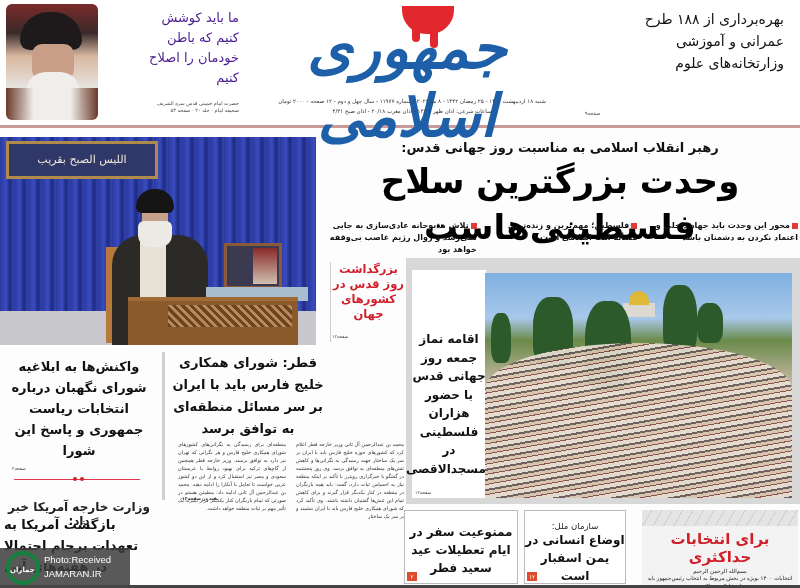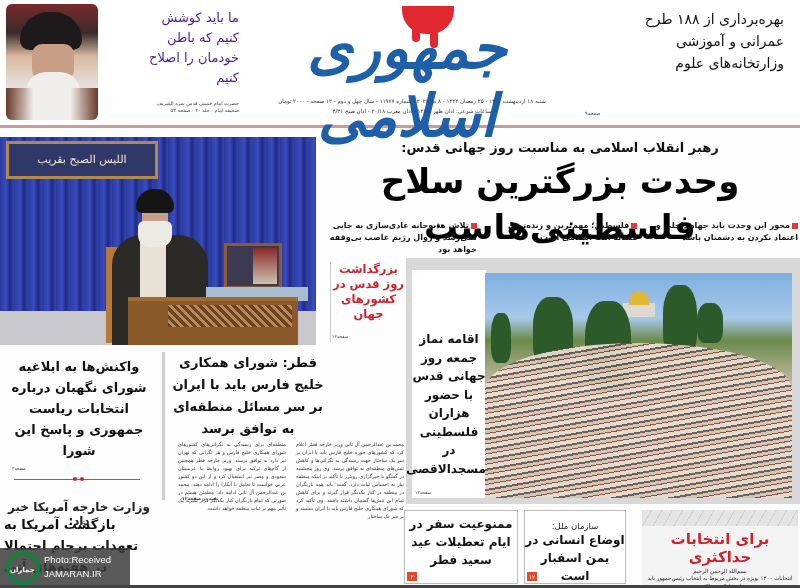--- a/index.html
+++ b/index.html
@@ -197,21 +197,21 @@
 
   <div class="qatar-bar"></div>
   <div class="qatar-title">قطر: شورای همکاری خلیج فارس باید با ایران بر سر مسائل منطقه‌ای به توافق برسد</div>
   <div class="qatar-body">
     <div class="qatar-col">محمد بن عبدالرحمن آل ثانی وزیر خارجه قطر اعلام کرد که کشورهای حوزه خلیج فارس باید با ایران بر سر یک ساختار جهت رسیدگی به نگرانی‌ها و کاهش تنش‌های منطقه‌ای به توافق برسد. وی روز پنجشنبه در گفتگو با خبرگزاری رویترز با تأکید بر اینکه منطقه نیاز به احساس ثبات دارد، گفت: باید همه بازیگران در منطقه در کنار یکدیگر قرار گیرند و برای کاهش تمام این تنش‌ها گفتمان داشته باشند. وی تأکید کرد که شورای همکاری خلیج فارس باید با ایران بنشیند و بر سر یک ساختار</div>
     <div class="qatar-col">منطقه‌ای برای رسیدگی به نگرانی‌های کشورهای شورای همکاری خلیج فارس و هر نگرانی که تهران نیز دارد به توافق برسند. وزیر خارجه قطر همچنین از گام‌های ترکیه برای بهبود روابط با عربستان سعودی و مصر نیز استقبال کرد و از این دو کشور عربی خواست تا تعامل با آنکارا را ادامه دهند. محمد بن عبدالرحمن آل ثانی ادامه داد: مطمئن هستم در صورتی که تمام بازیگران کنار یکدیگر قرار بگیرند یک تأثیر مهم بر ثبات منطقه خواهد داشت.</div>
   </div>
   <div class="cont-ref">بقیه در صفحه۱۲</div>
 
   <div class="bottom-box bb-travel">
-    <div class="bb-title" style="margin-top:4px;">ممنوعیت سفر در ایام تعطیلات عید سعید فطر</div>
+    <div class="bb-title" style="margin-top:12px;">ممنوعیت سفر در ایام تعطیلات عید سعید فطر</div>
     <div class="bb-num">۲</div>
   </div>
   <div class="bottom-box bb-un">
     <div class="bb-kicker">سازمان ملل:</div>
     <div class="bb-title">اوضاع انسانی در یمن اسفبار است</div>
     <div class="bb-num">۱۲</div>
   </div>
   <div class="election-box">
     <div class="el-pattern"></div>
     <div class="el-title">برای انتخابات حداکثری</div>

